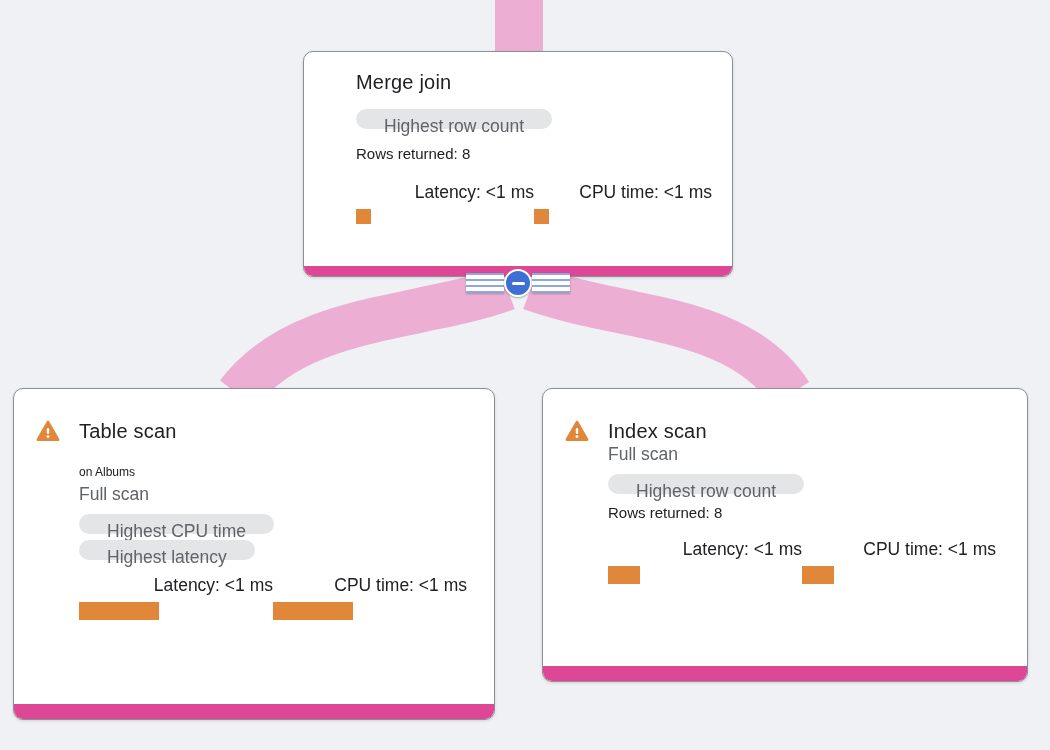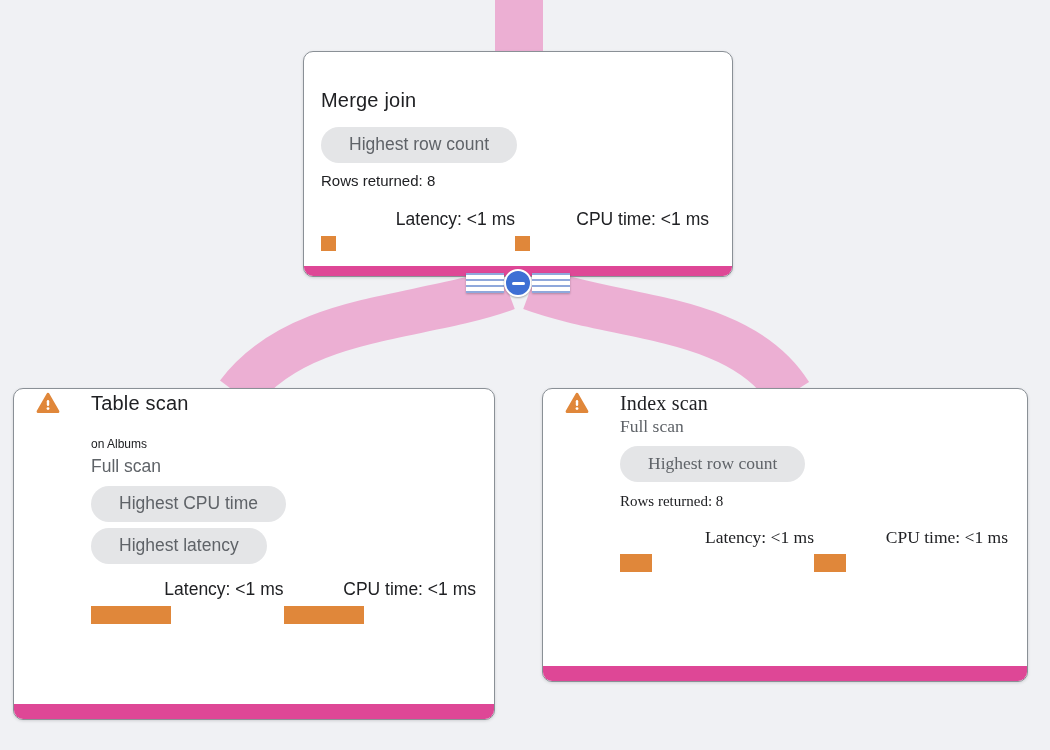--- a/index.html
+++ b/index.html
@@ -43,58 +43,58 @@
     cursor: pointer;
   }
   .card-footer {
     position: absolute; left: 0; right: 0; bottom: 0;
     height: 15px;
     background: var(--pink-accent);
   }
   .card--root { left: 303px; top: 51px; width: 430px; height: 226px; }
   .card--root .card-footer { height: 10px; }
   .card--left { left: 13px; top: 388px; width: 482px; height: 332px; }
-  .card--right { left: 542px; top: 388px; width: 486px; height: 294px; font-family: Liberation Serif, serif; }
-
-  .card--root .card-body { padding: 36px 20px 0 17px; }
+  .card--right { left: 542px; top: 388px; width: 486px; height: 294px; }
+
+  .card--root .card-body { padding: 18px 20px 0 17px; margin-left: 35px; }
 
   h2.node-title {
     margin: 0;
     font-size: 20px;
     font-weight: 400;
     line-height: 24px;
     color: var(--text);
     letter-spacing: .2px;
   }
   .badges { margin-top: 15px; }
   .badge {
     display: inline-block;
     background: var(--badge-bg);
     color: var(--text-gray);
     font-size: 17.5px;
-    height: 36px;
+    height: 20px;
     line-height: 35px;
     padding: 0 28px;
     border-radius: 18px;
     white-space: nowrap;
   }
   .rows-returned {
     margin-top: 7px;
     font-size: 15px;
     line-height: 22px;
   }
   .metrics { display: flex; margin-top: 16px; text-align: right; }
   .metric { width: 194px; }
   .metric-label { font-size: 17.5px; line-height: 22px; }
   .bar { background: var(--orange); margin-top: 6px; }
   .bar--sq { height: 15px; }
   .bar--tall { height: 18px; }
 
   
-  .scan-grid { display: flex; padding: 2px 18px 0 22px; gap: 31px; }
+  .scan-grid { display: flex; padding: 30px 18px 0 22px; gap: 19px; }
   .warn { flex: 0 0 24px; margin-top: 1px; color: var(--orange); }
   .scan-content { flex: 1; min-width: 0; }
   .on-line { margin-top: 18px; font-size: 12px; line-height: 22px; color: var(--text); }
   .scan-type { font-size: 17.5px; line-height: 22px; color: var(--text-gray); }
   .badge-stack { display: flex; flex-direction: column; align-items: flex-start; gap: 6px; margin-top: 9px; }
   .scan-content .rows-returned { margin-top: 8px; }
   .scan-content .metrics { margin-top: 14px; }
 
   
   .collapse-widget {

